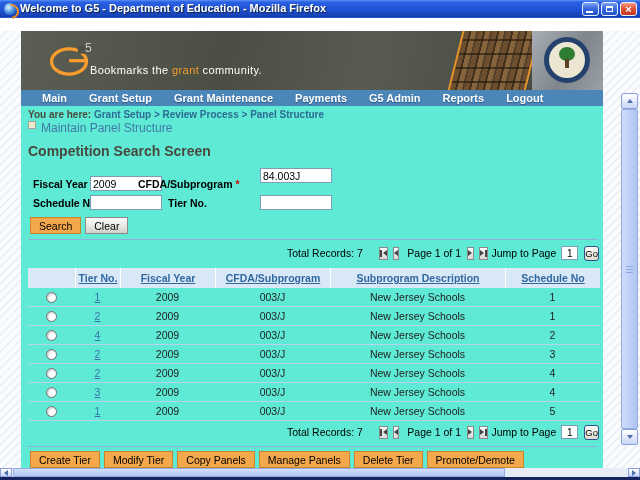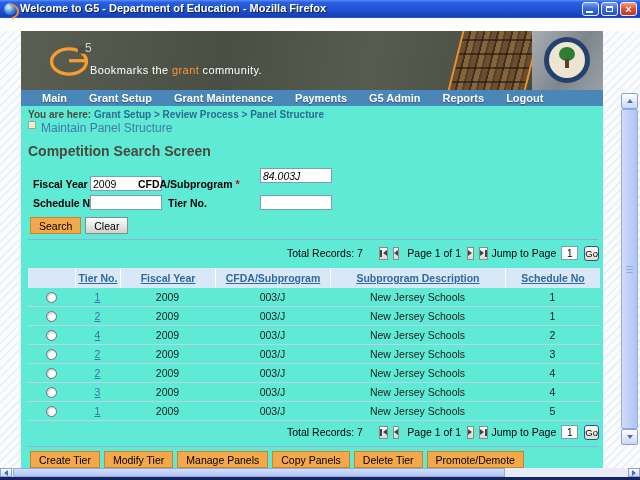--- a/index.html
+++ b/index.html
@@ -72,21 +72,21 @@
   .pt-text { color:#4377a8; font-size:12px; white-space:nowrap; }
   .section-title { position:absolute; left:7px; top:37px; font-size:14px; font-weight:bold; color:#49493f; }
   .note { position:absolute; left:7px; top:57px; font-size:10.5px; color:#000; white-space:nowrap; }
   .note b { font-weight:bold; }
 
   .flabel { position:absolute; font-size:10.5px; font-weight:bold; color:#000; white-space:nowrap; }
   .req { color:#cc0000; font-weight:bold; }
   .finput { position:absolute; width:72px; height:15px; border:1px solid #7f9db9; font-size:10.5px;
     font-family:"Liberation Sans", sans-serif; padding:0 2px; }
   .lbl-fy { left:12px; top:72px; }  .in-fy { left:69px; top:70px; }
-  .lbl-cf { left:117px; top:72px; } .in-cf { left:239px; top:62px;font-style:italic; }
+  .lbl-cf { left:117px; top:72px; } .in-cf { left:239px; top:62px; }
   .lbl-sn { left:12px; top:91px; }  .in-sn { left:69px; top:89px; }
   .lbl-tn { left:147px; top:91px; } .in-tn { left:239px; top:89px; }
 
   .form-buttons { position:absolute; left:9px; top:111px; display:flex; gap:4px; }
   .btn-orange { background:#f4a84c; border:1px solid #c8852c; font-size:10.5px; color:#000;
     font-family:"Liberation Sans", sans-serif; height:17px; padding:0 8px; }
   .btn-gray { background:linear-gradient(180deg,#fdfdfd,#d2d2cc); border:1px solid #8a8a8a; font-size:10.5px;
     color:#000; font-family:"Liberation Sans", sans-serif; height:17px; padding:0 8px; }
   .sep { position:absolute; left:7px; width:570px; height:1px; background:#8fb0d8; }
   .sep1 { top:133px; } .sep2 { top:340px; }
@@ -335,22 +335,22 @@
         </span>
   <span class="pg-jump">Jump to Page</span>
   <input class="pg-input" value="1" style="">
   <button class="pg-go">Go</button>
 </div>
     <div class="sep sep2"></div>
 
     <div class="actions" id="actions">
         <button class="btn-orange">Create Tier</button>
         <button class="btn-orange">Modify Tier</button>
+        <button class="btn-orange">Copy Panels</button>
         <button class="btn-orange">Manage Panels</button>
-        <button class="btn-orange">Copy Panels</button>
         <button class="btn-orange">Delete Tier</button>
         <button class="btn-orange">Promote/Demote</button>
       </div>
   </div>
 
   <div class="vscroll">
     <span class="sbtn up">
         <span class="tri-u"></span>
       </span>
     <span class="vthumb"></span>

